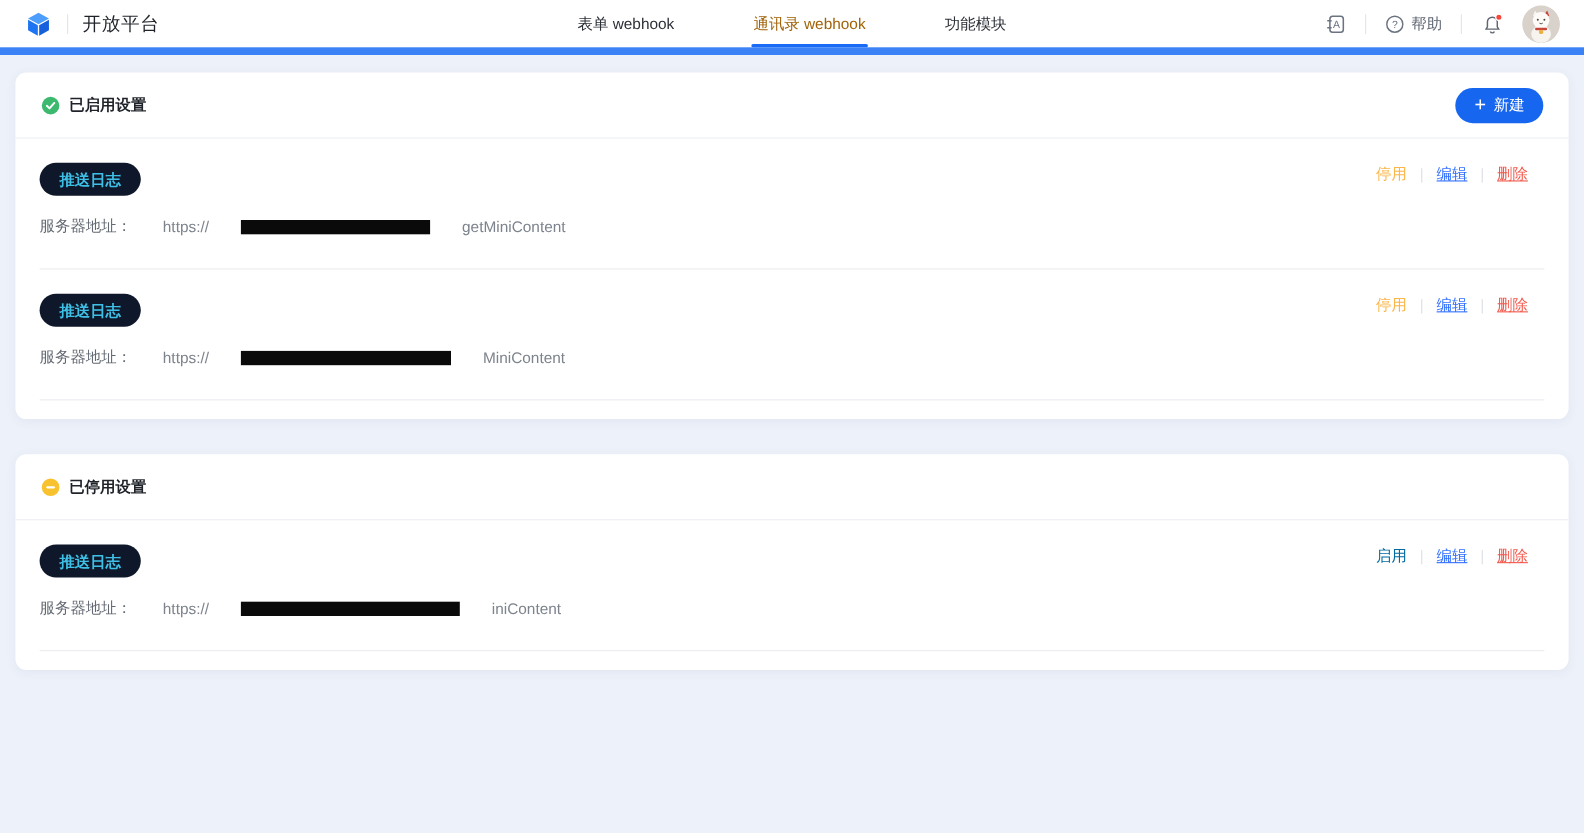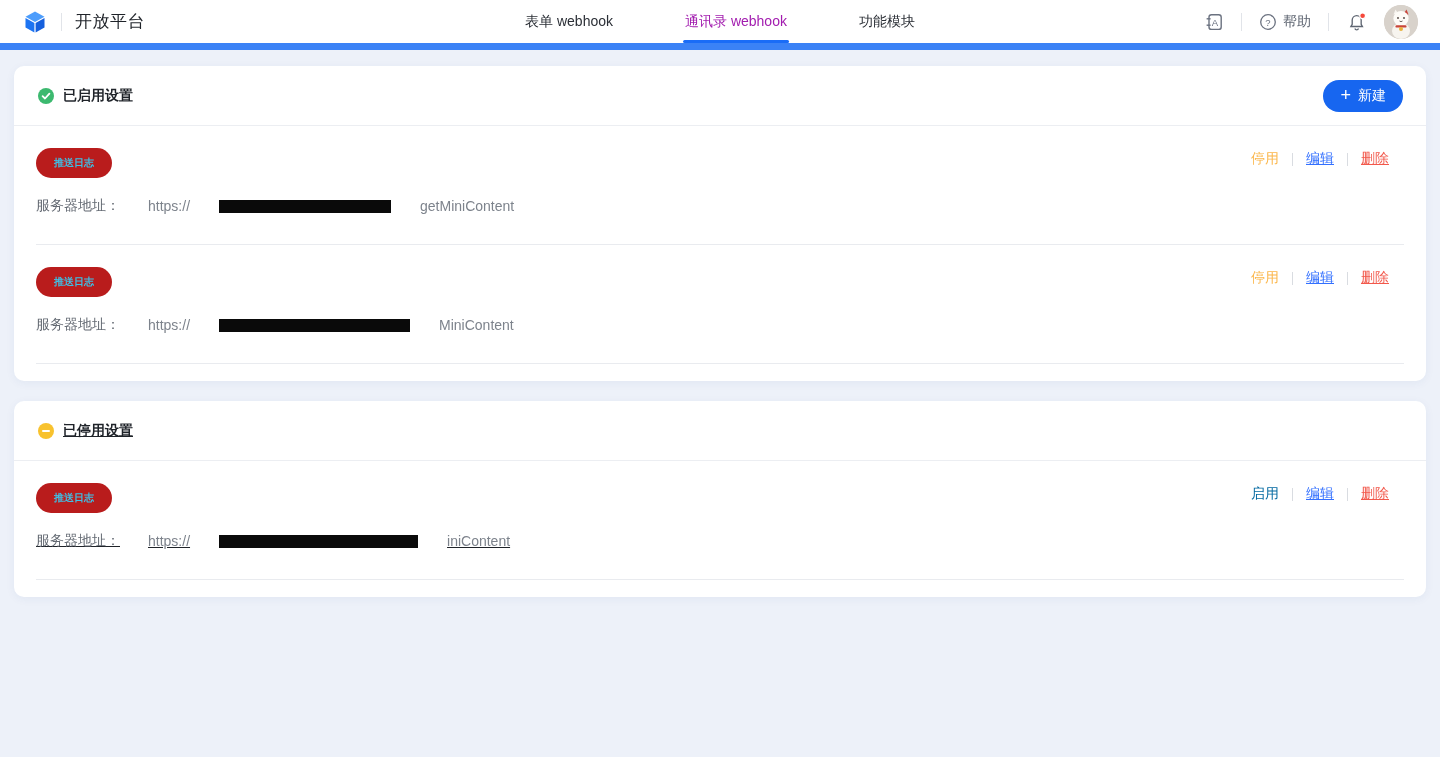--- a/index.html
+++ b/index.html
@@ -22,42 +22,42 @@
   .app-title { font-size:17px; font-weight:500; color:#1f2329; letter-spacing:.5px; }
 
   .tabs {
     position:absolute; left:50%; top:0; transform:translateX(-50%);
     height:100%; display:flex; gap:72px;justify-content:flex-end;
   }
   .tab {
     position:relative; display:flex; align-items:center;
     font-size:14px; color:#2b2f36; cursor:pointer; white-space:nowrap;
   }
-  .tab.active { color:#a21caf; }
+  .tab.active { color:#a16207; }
   .tab.active::after {
     content:""; position:absolute; left:-2px; right:-2px; bottom:0;
     height:3px; background:#1a6cf7; border-radius:2px;
   }
 
   .nav-right { margin-left:auto; display:flex; align-items:center; gap:17px; }
   .icon-btn { display:flex; align-items:center; gap:6px; color:#5f6672; cursor:pointer; font-size:14px; }
   .bell-wrap { position:relative; display:flex; cursor:pointer; }
   .avatar {
     width:34px; height:34px; border-radius:50%; overflow:hidden; cursor:pointer;
     background:#d8d2cb; flex:none;
   }
 
   
   main { width:1412px; margin:16px auto 0; }
   .card {
     background:#fff; border-radius:10px;
     box-shadow:0 2px 10px rgba(40,72,130,.06);
     padding-bottom:17px;
   }
-  .card + .card { margin-top:20px;text-decoration:underline; }
+  .card + .card { margin-top:32px; }
 
   .card-header {
     display:flex; align-items:center; height:60px;
     padding:0 23px 0 24px; border-bottom:1px solid #eceef2;
   }
   .status-ic {
     width:16px; height:16px; border-radius:50%; flex:none;
     display:flex; align-items:center; justify-content:center; margin-right:9px;
   }
   .status-ic.green { background:#3cb96f; }
@@ -70,22 +70,22 @@
     height:32px; padding:0 17px; border:none; border-radius:16px;
     background:#1766f0; color:#fff; font-size:14px; cursor:pointer;
     font-family:inherit;
   }
   .plus-glyph { font-size:18px; font-weight:400; line-height:1; margin-top:-2px; }
 
   
   .item { position:relative; padding:22px 22px 0 22px; }
   .badge {
     display:inline-block; height:30px; line-height:30px; padding:0 18px;
-    border-radius:16px; background:#b91c1c; color:#3ec0e6;
-    font-size:10px; font-weight:700; cursor:pointer;
+    border-radius:16px; background:#0f172a; color:#3ec0e6;
+    font-size:14px; font-weight:700; cursor:pointer;
   }
   .server-line { margin-top:20px; font-size:14px; color:#646a73; display:flex; align-items:center; height:16px;gap:28px; }
   .server-line .url-part { color:#7d838c; }
   .redact { display:inline-block; height:13px; background:#0a0a0a; margin:0 1px; }
   .r0 { width:172px; } .r1 { width:191px; } .r2 { width:199px; }
   .item-divider { height:1px; background:#e9ebef; margin-top:30px; }
 
   .actions { position:absolute; top:24px; right:37px; display:flex; align-items:center; gap:13px; font-size:14px; }
   .actions a { cursor:pointer; text-decoration:none; }
   .act-warn    { color:#fbb64a; }

